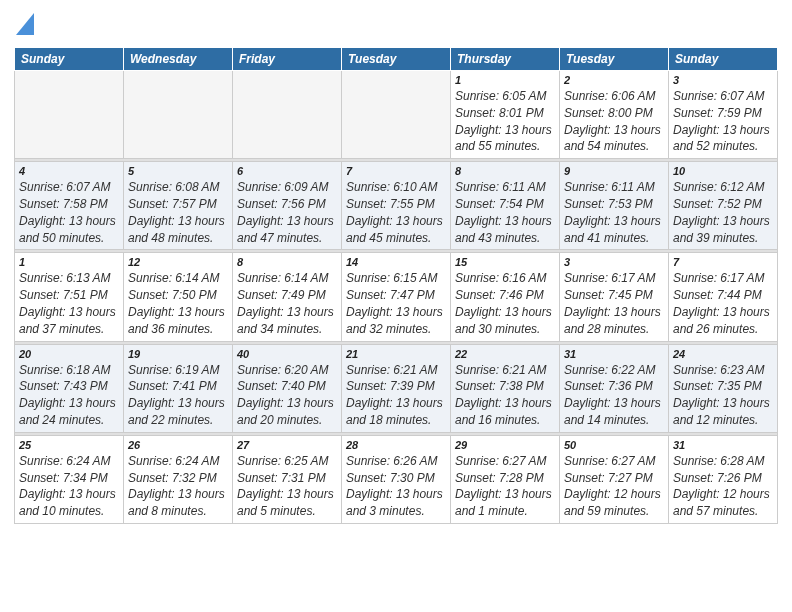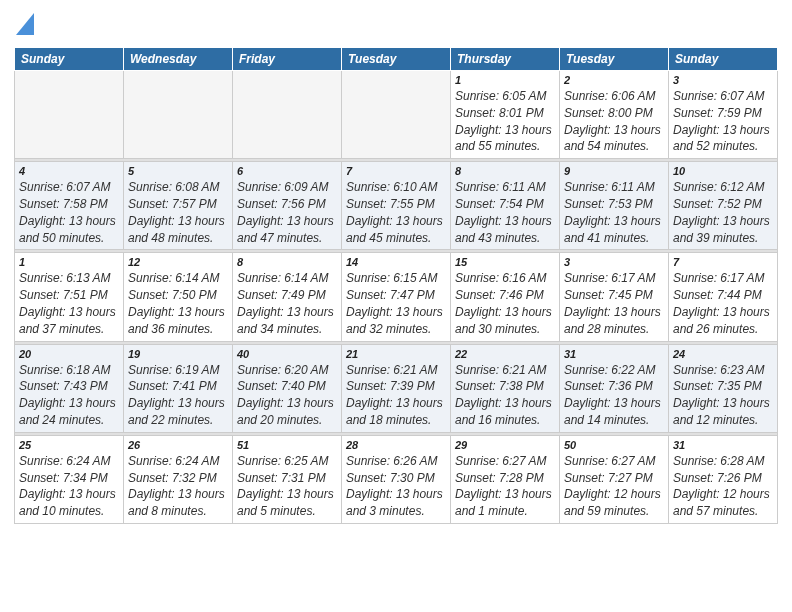--- a/index.html
+++ b/index.html
@@ -254,21 +254,21 @@
         <tr class="row-odd">
           <td>
             <span class="day-number">25</span>
 <div class="day-content">Sunrise: 6:24 AM<br>Sunset: 7:34 PM<br>Daylight: 13 hours<br>and 10 minutes.</div>
           </td>
           <td>
             <span class="day-number">26</span>
 <div class="day-content">Sunrise: 6:24 AM<br>Sunset: 7:32 PM<br>Daylight: 13 hours<br>and 8 minutes.</div>
           </td>
           <td>
-            <span class="day-number">51</span>
+            <span class="day-number">27</span>
 <div class="day-content">Sunrise: 6:25 AM<br>Sunset: 7:31 PM<br>Daylight: 13 hours<br>and 5 minutes.</div>
           </td>
           <td>
             <span class="day-number">28</span>
 <div class="day-content">Sunrise: 6:26 AM<br>Sunset: 7:30 PM<br>Daylight: 13 hours<br>and 3 minutes.</div>
           </td>
           <td>
             <span class="day-number">29</span>
 <div class="day-content">Sunrise: 6:27 AM<br>Sunset: 7:28 PM<br>Daylight: 13 hours<br>and 1 minute.</div>
           </td>

